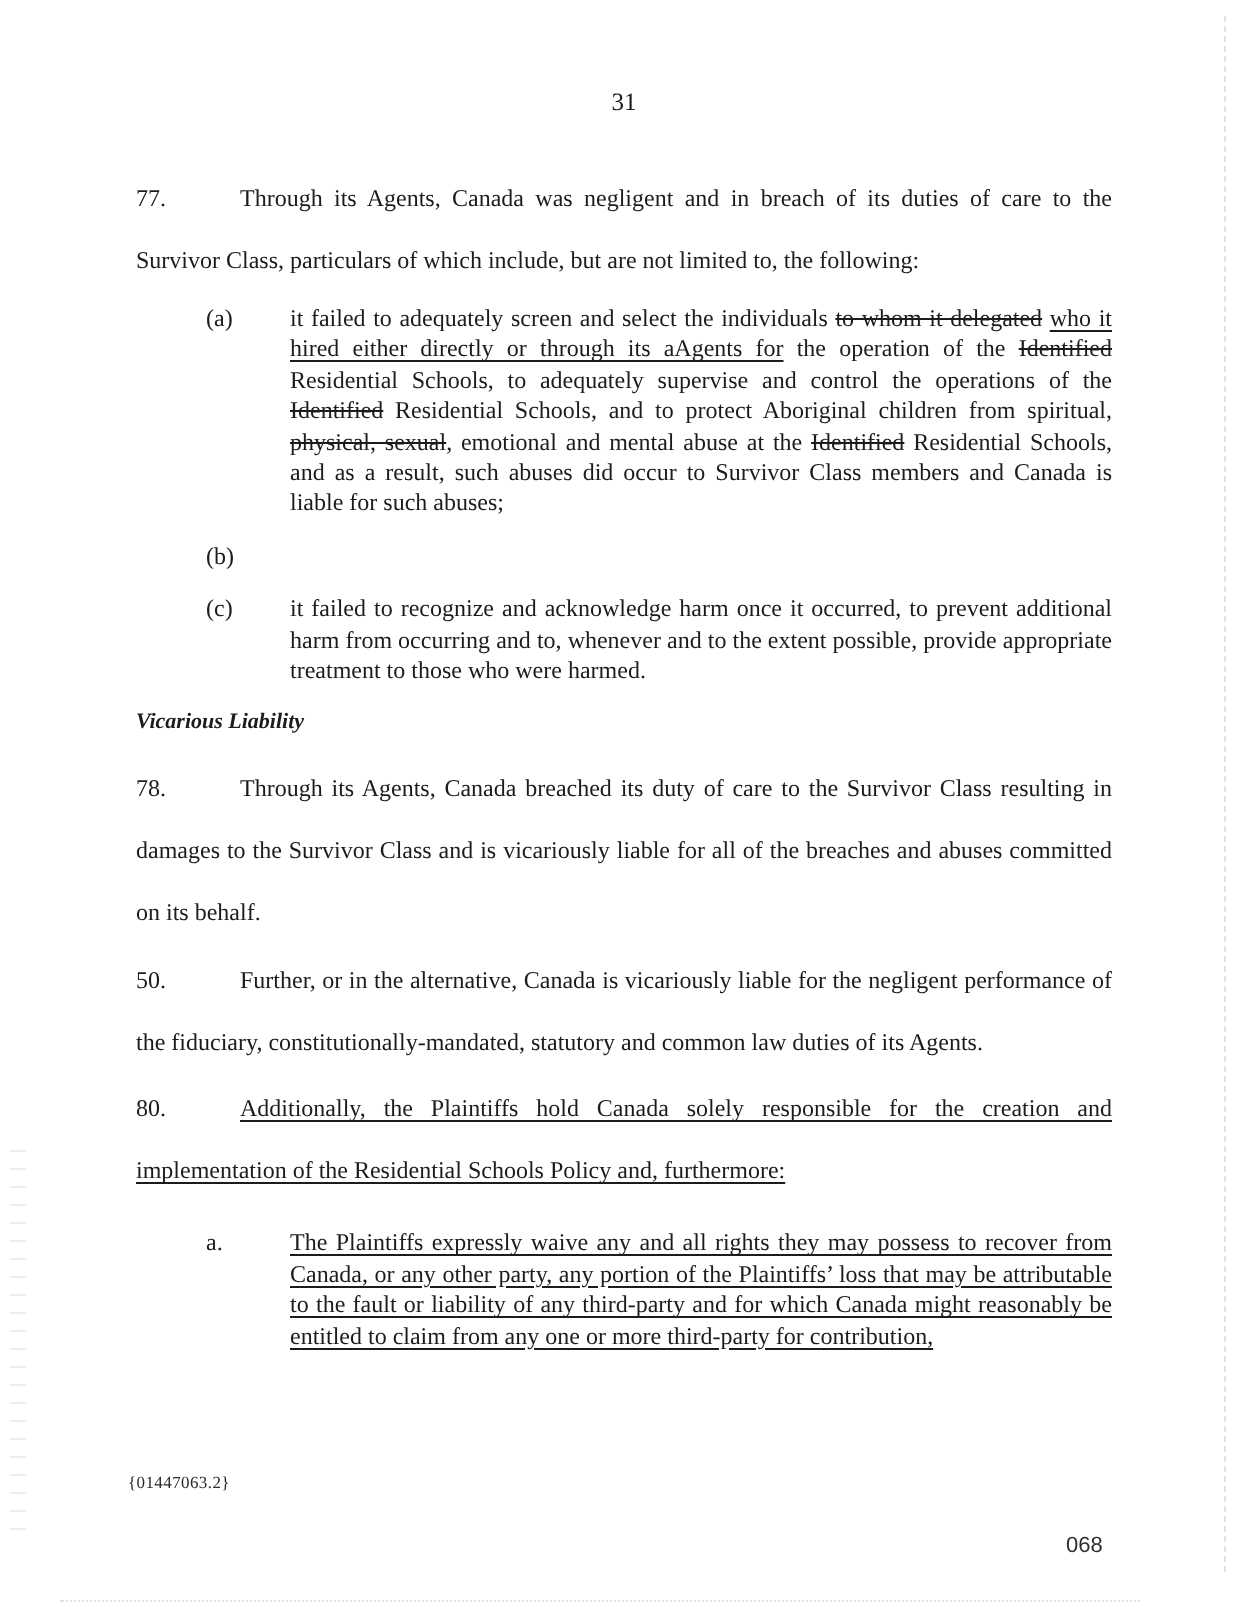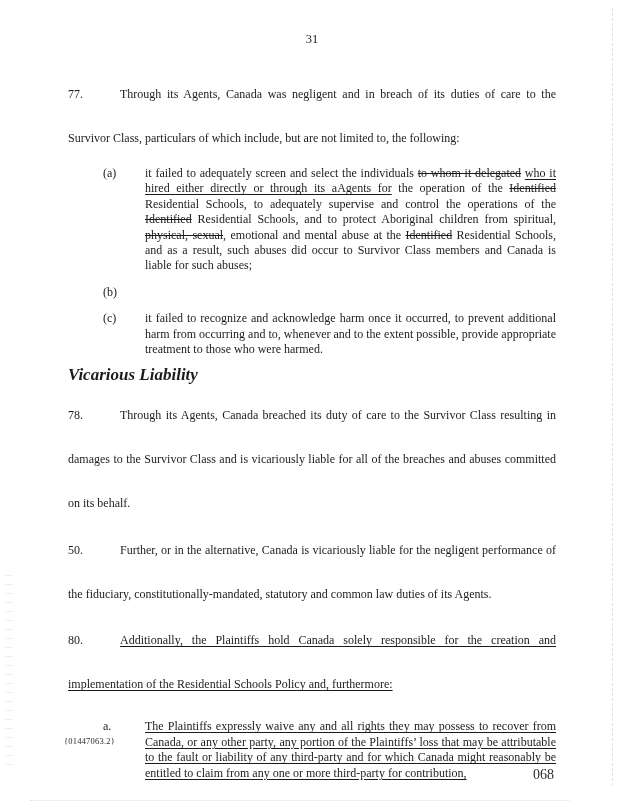--- a/index.html
+++ b/index.html
@@ -13,32 +13,32 @@
     height: 807px;
     background: #ffffff;
     font-family: "Liberation Serif", "DejaVu Serif", serif;
     color: #1c1c1c;
     overflow: hidden;
     box-sizing: border-box;
   }
   .content {
     position: absolute;
     left: 68px;
-    top: 4px;
+    top: 16px;
     width: 488px;
   }
   .page-num {
     padding-top: 28px;
     text-align: center;
     font-size: 12.5px;
     line-height: 15px;
   }
   .para {
     font-size: 12px;
-    line-height: 44px;
+    line-height: 31px;
     text-align: justify;
   }
   .para .pnum {
     display: inline-block;
     width: 52px;
   }
   .list-row {
     display: flex;
     font-size: 12px;
     line-height: 15.4px;
@@ -46,21 +46,21 @@
   .list-row .label {
     width: 42px;
     margin-left: 35px;
     flex: 0 0 auto;
   }
   .list-row .ltext {
     flex: 1 1 auto;
     text-align: justify;
   }
   .heading {
-    font-size: 17px;
+    font-size: 11px;
     line-height: 16px;
     font-weight: bold;
     font-style: italic;
   }
   .mt-p77   { margin-top: 25px; }
   .mt-ia    { margin-top: 6px;  }
   .mt-ib    { margin-top: 11px; }
   .mt-ic    { margin-top: 11px; }
   .mt-head  { margin-top: 10px; }
   .mt-p78   { margin-top: 10px; }
@@ -75,23 +75,23 @@
     top: 736px;
     font-size: 8.5px;
     letter-spacing: 0.2px;
     color: #2a2a2a;
     font-family: "Liberation Serif", "DejaVu Serif", serif;
   }
   .bates {
     position: absolute;
     left: 533px;
     top: 767px;
-    font-size: 14px;
+    font-size: 11px;
     color: #2f2f2f;
-    font-family: Liberation Serif, serif;
+    font-family: Liberation Sans, sans-serif;
   }
   
   .scan-right {
     position: absolute;
     left: 612px;
     top: 8px;
     height: 778px;
     width: 0;
     border-left: 1px dashed #e2e2e2;
   }

